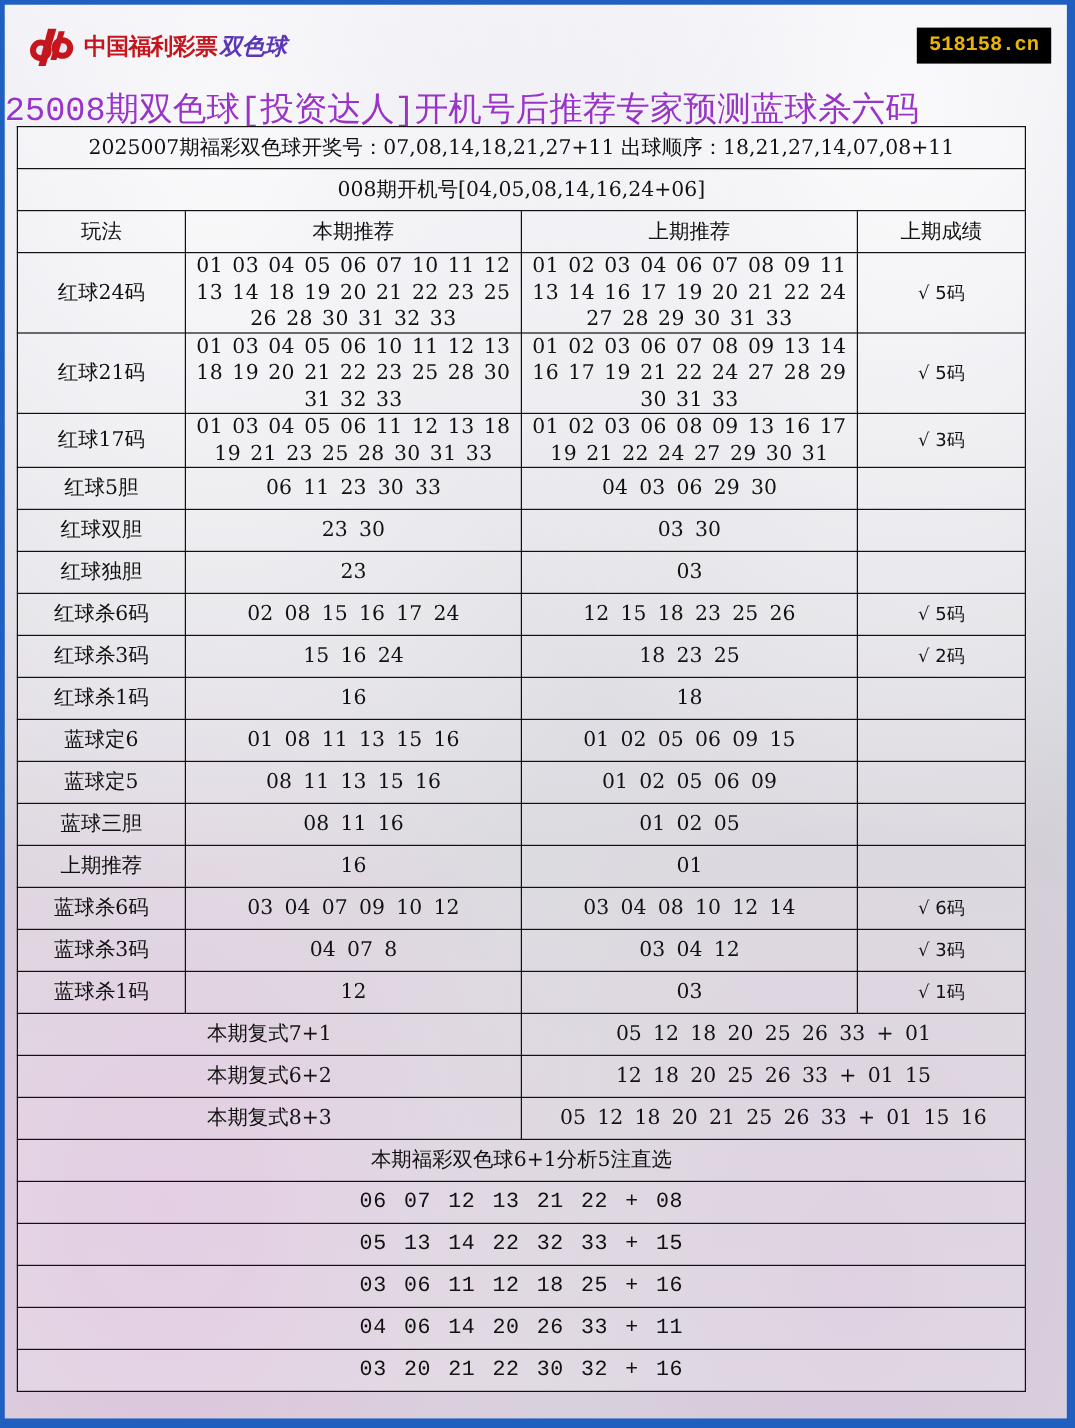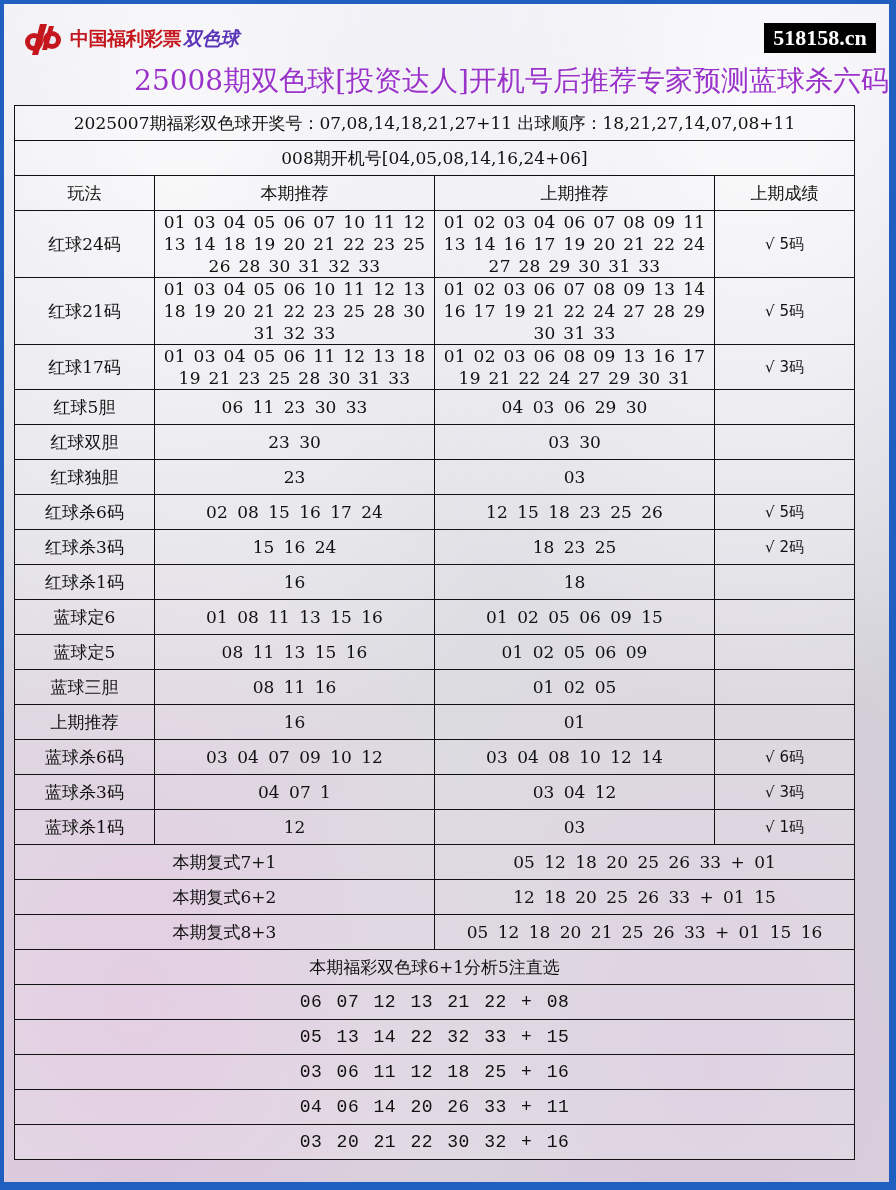--- a/index.html
+++ b/index.html
@@ -24,28 +24,29 @@
     }
     .logo svg { display: block; }
     .logo-text {
       font-family: "DejaVu Sans", "Liberation Sans", sans-serif;
       font-weight: bold; font-size: 19px; color: #c4161c; margin-left: 4px;
       letter-spacing: -0.5px;
     }
     .logo-text .ssq { color: #5b37b8; font-style: italic; margin-left: 2px; }
     .site-badge {
       position: absolute; right: 13px; top: 19px; width: 112px; height: 30px;
-      background: #000; color: #ffffff; font-size: 22px; font-weight: bold;
+      background: #000; color: #eab308; font-size: 17px; font-weight: bold;
       display: flex; align-items: center; justify-content: center;
-      font-family: Liberation Serif, serif;
+      font-family: Liberation Mono, monospace;
     }
     .page-title {
-      position: absolute; left: 0; right: 0; top: 58px; text-align: right;
+      position: absolute; left: 0; right: 0; top: 68px; text-align: left;
       font-size: 28px; color: #9a33c9; letter-spacing: 0px;
       text-shadow: 1px 1px 0 rgba(255,255,255,0.6);
+      font-family: Liberation Mono, monospace;
     }
     table.main {
       position: absolute; left: 10px; top: 101px; width: 840px;
       border-collapse: collapse; table-layout: fixed;
       font-size: 17px; color: #111;
     }
     table.main td {
       border: 1px solid #111; text-align: center; vertical-align: middle;
       padding: 0; height: 34px; line-height: 22px;
       background: rgba(255,255,255,0.22);
@@ -203,21 +204,21 @@
       <td class="check"></td>
     </tr>
     <tr>
       <td>蓝球杀6码</td>
       <td class="nums">03 04 07 09 10 12</td>
       <td class="nums">03 04 08 10 12 14</td>
       <td class="check">√ 6码</td>
     </tr>
     <tr>
       <td>蓝球杀3码</td>
-      <td class="nums">04 07 1</td>
+      <td class="nums">04 07 8</td>
       <td class="nums">03 04 12</td>
       <td class="check">√ 3码</td>
     </tr>
     <tr>
       <td>蓝球杀1码</td>
       <td class="nums">12</td>
       <td class="nums">03</td>
       <td class="check">√ 1码</td>
     </tr>
 

